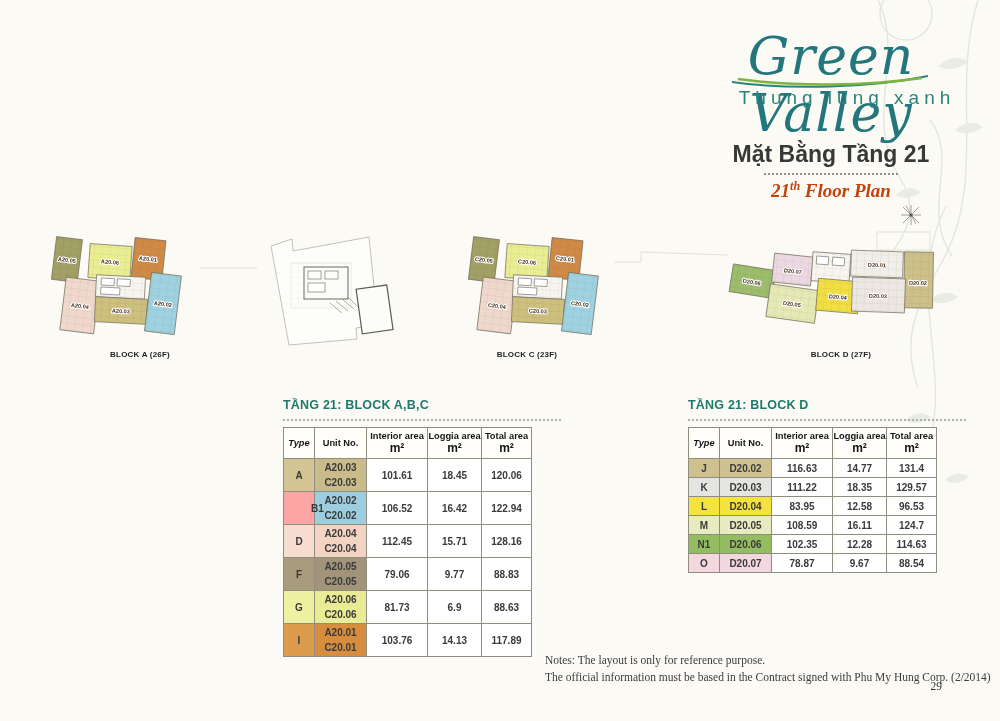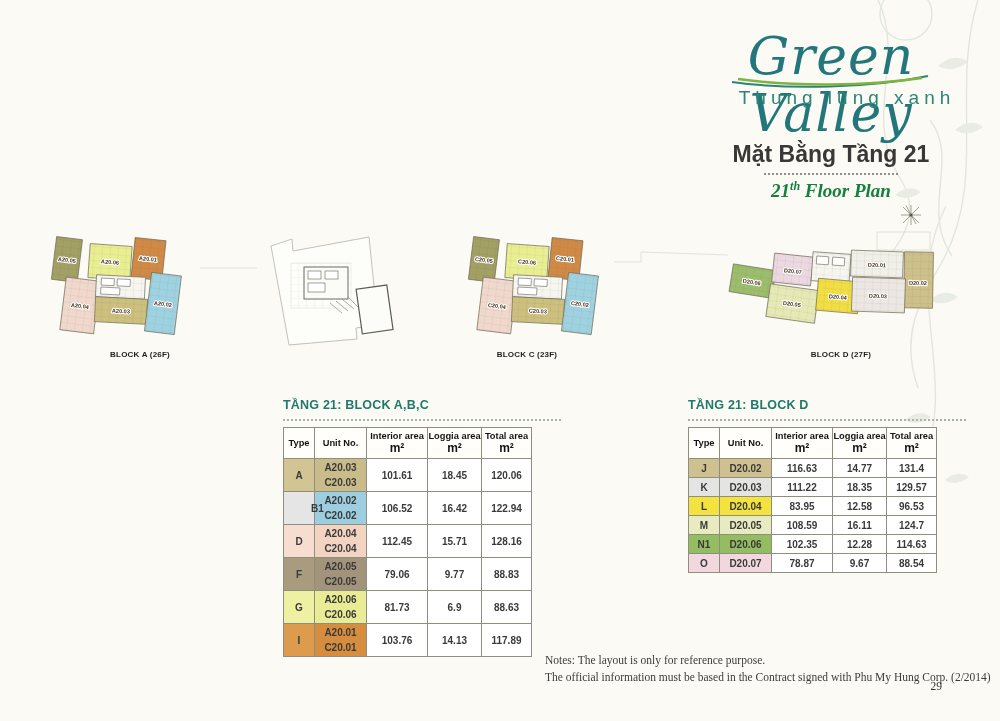--- a/index.html
+++ b/index.html
@@ -16,21 +16,21 @@
     font-family:"DejaVu Serif","Liberation Serif",serif;font-style:italic;font-size:52px;
     color:#23767c;letter-spacing:1px;line-height:1.1;}
   .swoosh{position:absolute;left:730px;top:74px;}
   .logo-sub{position:absolute;left:716px;top:87px;width:262px;text-align:center;
     font-size:19px;color:#2b8579;letter-spacing:5px;}
   .title-vi{position:absolute;left:705px;top:141px;width:252px;text-align:center;
     font-size:23px;font-weight:bold;color:#383838;}
   .title-dots{position:absolute;left:764px;top:173px;width:134px;border-top:2px dotted #8f8f8f;}
   .title-en{position:absolute;left:705px;top:179px;width:252px;text-align:center;
     font-family:"Liberation Serif","DejaVu Serif",serif;font-style:italic;font-weight:bold;
-    font-size:19px;color:#15803d;}
+    font-size:19px;color:#c2410c;}
   .title-en sup{font-size:12px;}
 
   
   .plan{position:absolute;}
   .u{stroke:#6e6a58;stroke-width:.7;}
   .rx{fill:url(#rooms);stroke:none;}
   .cr{fill:#ffffff;stroke:#7a7a70;stroke-width:.7;}
   .ulabel{font:bold 5.6px "Liberation Sans","DejaVu Sans",sans-serif;fill:#45321a;
     text-anchor:middle;paint-order:stroke;stroke:#ffffff;stroke-width:2.2px;stroke-linejoin:round;}
   .plan-caption{position:absolute;width:130px;text-align:center;font-size:8px;font-weight:bold;
@@ -45,21 +45,21 @@
   table.areas{border-collapse:collapse;table-layout:fixed;width:247px;margin-top:6px;background:#fff;}
   table.areas th,table.areas td{border:1px solid #8e8e80;text-align:center;vertical-align:middle;padding:1px 2px;}
   table.areas th{font-size:9.3px;line-height:1.15;padding:3px 0;background:#fffefb;color:#141414;white-space:nowrap;}
   table.areas th .sub{font-size:12px;}
   table.areas td{font-size:10px;font-weight:bold;color:#3a3a3a;background:#fff;}
   td.type{font-size:10.5px;color:#2e2c20;}
   td.unit{font-size:9.5px;color:#1d4a33;}
   td.unit div{line-height:1.5;}
   td.total{color:#000;font-size:10.2px;}
   .t-abc tbody tr{height:30px;} .t-d tbody tr{height:19px;}
-  table.areas th:nth-child(1){width:30px;}
+  table.areas th:nth-child(1){width:30px;font-style:italic;}
   table.areas th:nth-child(2){width:51px;}
   table.areas th:nth-child(3){width:60px;margin-left:28px;}
   table.areas th:nth-child(4){width:53px;}
   table.areas th:nth-child(5){width:49px;}
 
   
   .notes{position:absolute;left:545px;top:652px;font-family:"Liberation Serif","DejaVu Serif",serif;
     font-size:11.5px;color:#3c3c3c;line-height:1.45;}
   .pageno{position:absolute;left:900px;top:680px;width:42px;text-align:right;
     font-family:"Liberation Serif","DejaVu Serif",serif;font-size:11.5px;color:#333;}
@@ -292,21 +292,21 @@
               <td class="type" style="background: rgb(211, 196, 147);">A</td>
               <td class="unit" style="background: rgb(202, 187, 139);">
                 <div>A20.03</div>
                 <div>C20.03</div>
               </td>
               <td class="interior">101.61</td>
               <td class="loggia">18.45</td>
               <td class="total">120.06</td>
             </tr>
             <tr>
-              <td class="type" style="background: #e5e5e5; padding-left: 27px;">B1</td>
+              <td class="type" style="background: #fca5a5; padding-left: 27px;">B1</td>
               <td class="unit" style="background: rgb(156, 206, 224);">
                 <div>A20.02</div>
                 <div>C20.02</div>
               </td>
               <td class="interior">106.52</td>
               <td class="loggia">16.42</td>
               <td class="total">122.94</td>
             </tr>
             <tr>
               <td class="type" style="background: rgb(247, 221, 208);">D</td>

